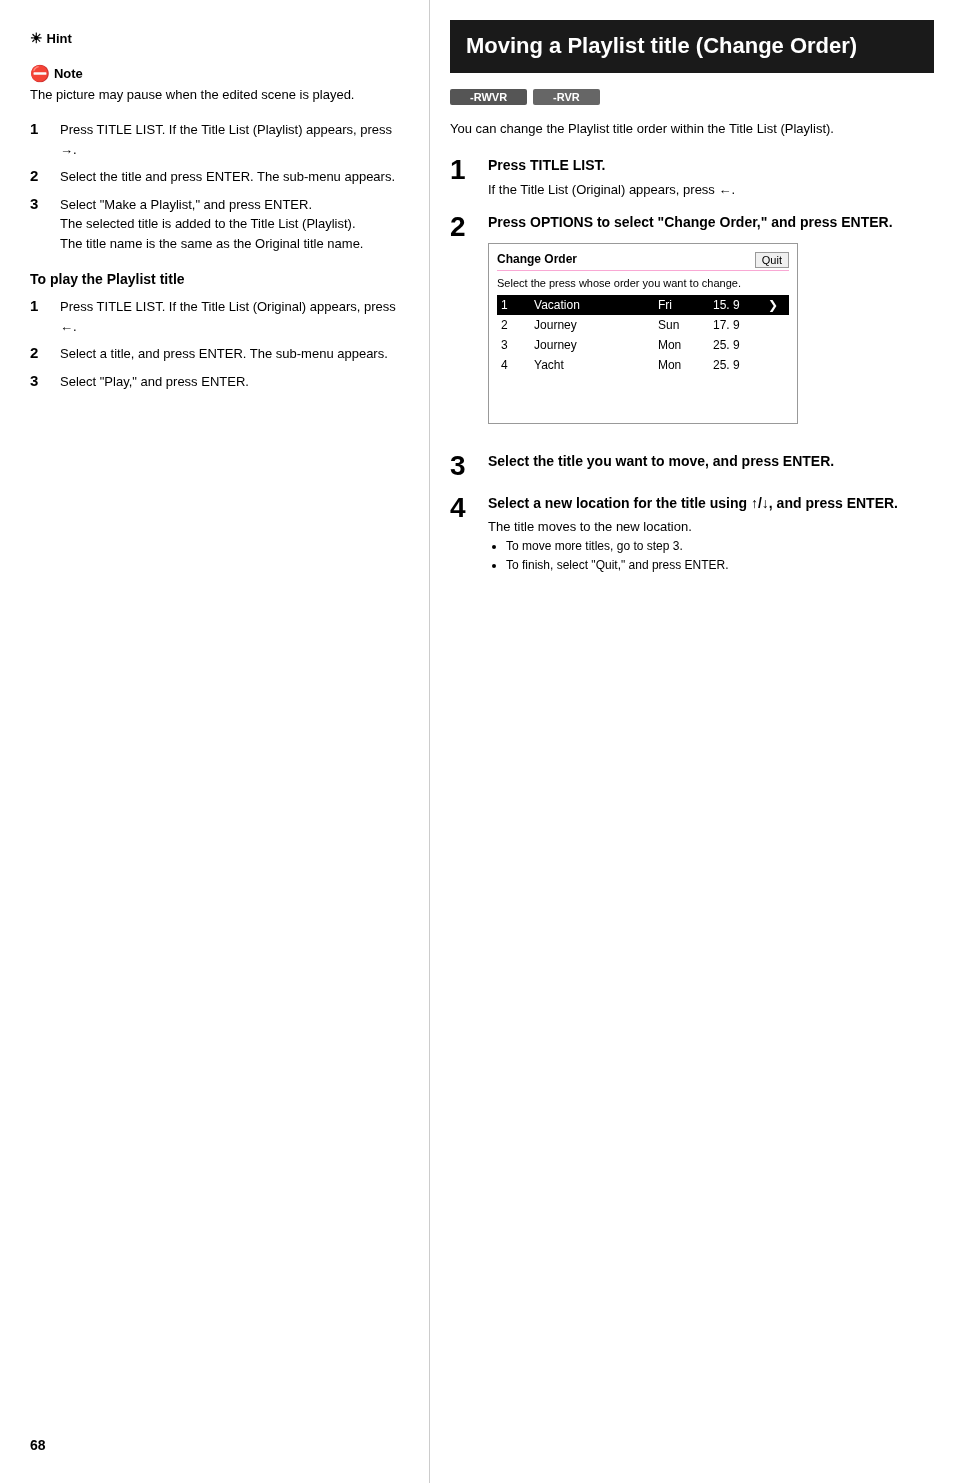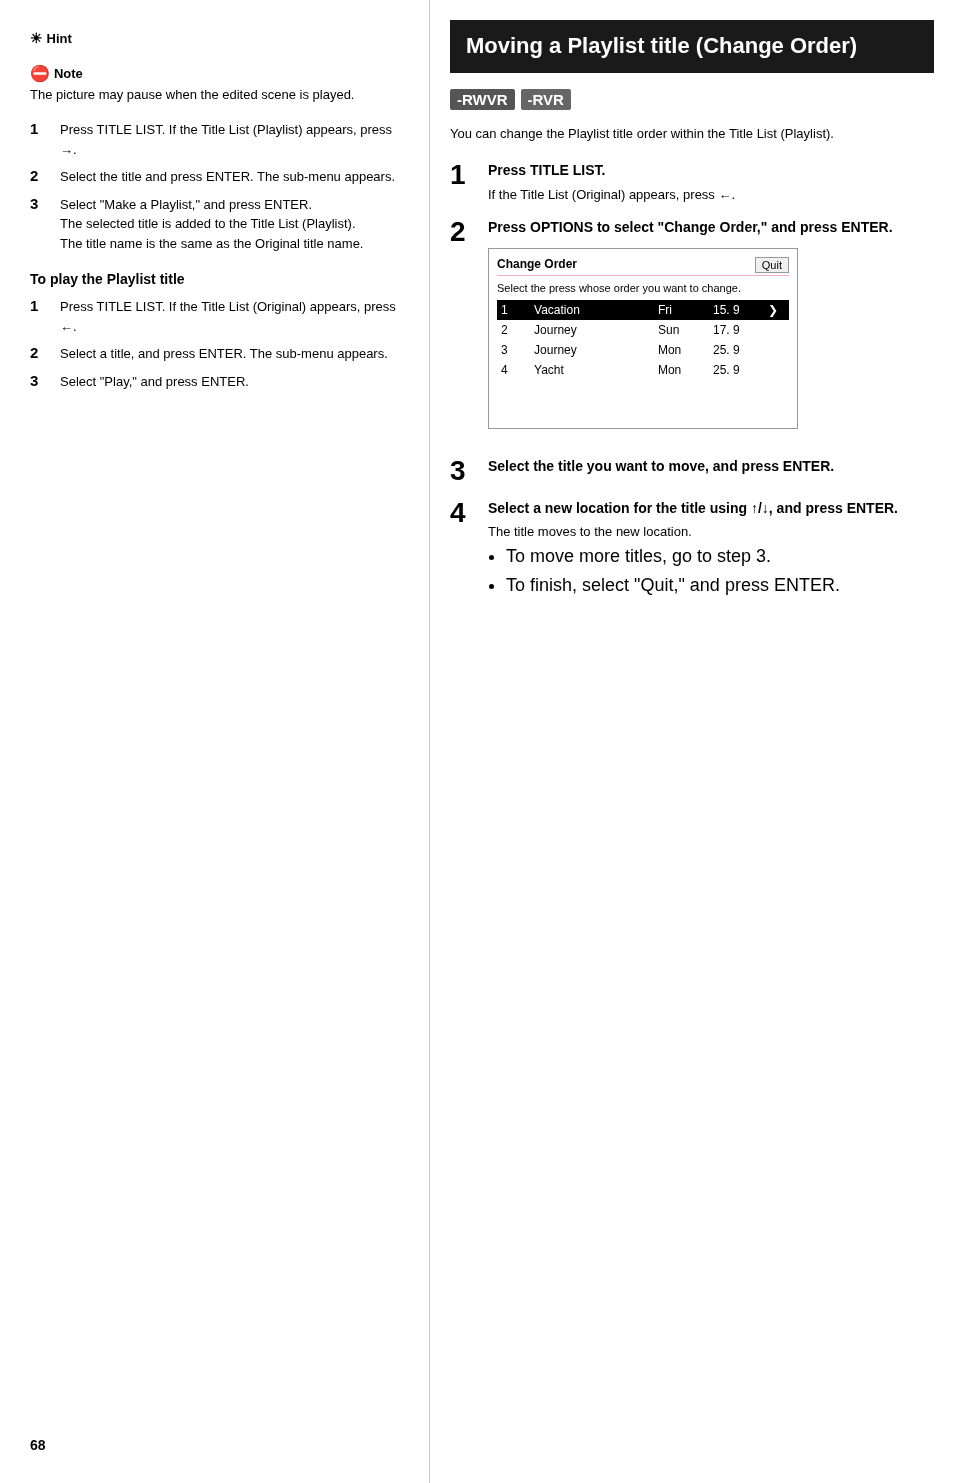--- a/index.html
+++ b/index.html
@@ -90,23 +90,23 @@
       line-height: 1.3;
     }
     .badge-row {
       display: flex;
       gap: 6px;
       margin-bottom: 14px;
     }
     .badge {
       background: #555;
       color: #fff;
-      font-size: 15px;
-      font-weight: bold;
-      padding: 2px 7px;
+      font-size: 11px;
+      font-weight: bold;
+      padding: 2px 20px;
       border-radius: 2px;
     }
     .badge-rwvr { background: #555; }
     .badge-rvr { background: #666; }
     .intro-text {
       font-size: 13px;
       margin-bottom: 18px;
       line-height: 1.5;
     }
     .right-step {
@@ -177,21 +177,21 @@
     }
     .col-num { width: 24px; }
     .col-name { width: 90px; }
     .col-day { width: 40px; }
     .col-date { width: 40px; }
     .col-arrow { width: 16px; }
     
     .bullet-list {
       list-style: disc;
       padding-left: 18px;
-      font-size: 18px;
+      font-size: 12px;
       line-height: 1.6;
     }
     
     .page-num {
       position: absolute;
       bottom: 30px;
       left: 30px;
       font-size: 14px;
       font-weight: bold;
     }

